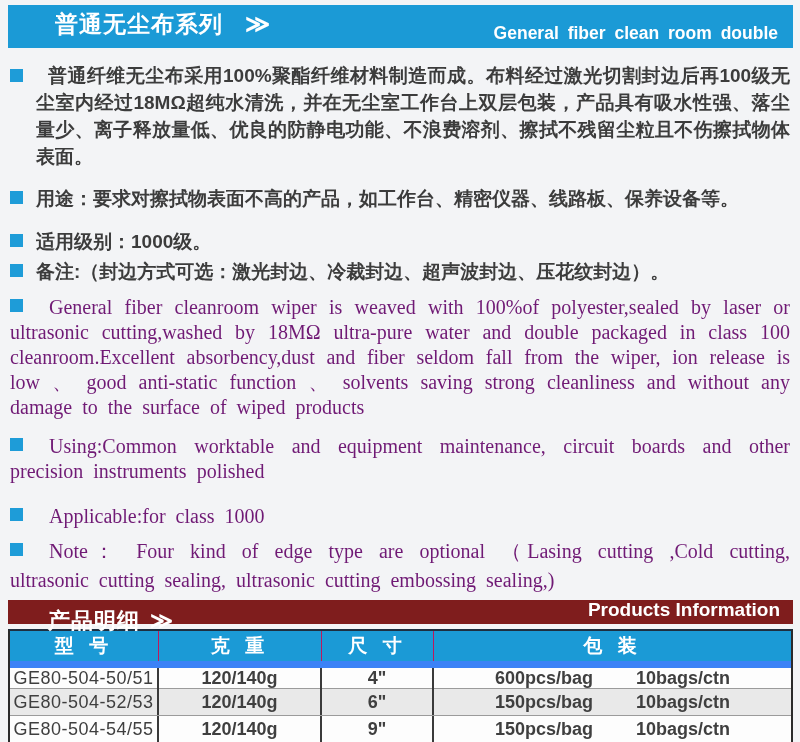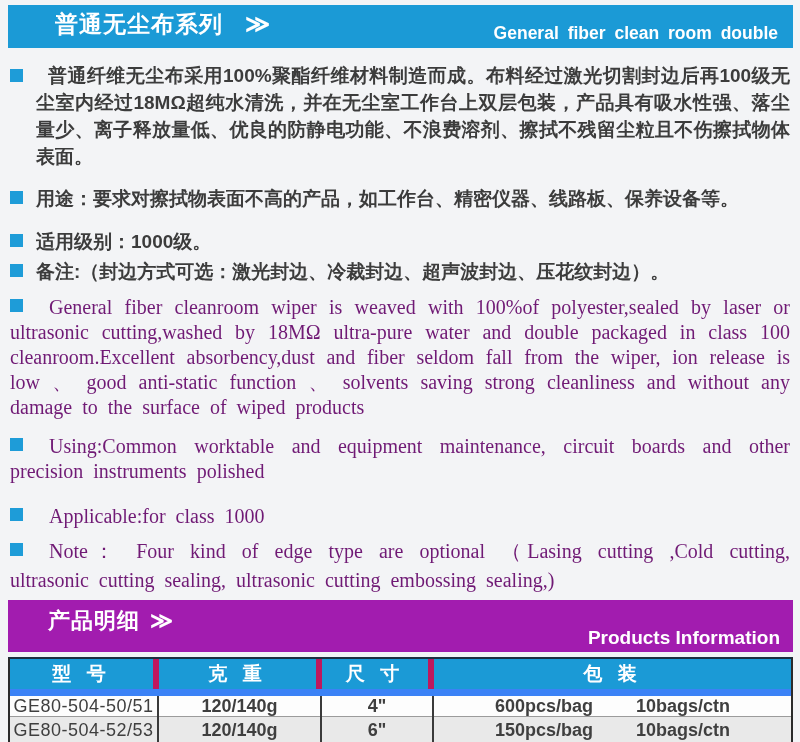--- a/index.html
+++ b/index.html
@@ -94,22 +94,22 @@
   .para-en .bullet { margin-right: 26px; vertical-align: 2px; }
   .en1 { margin-bottom: 14px; }
   .en2 { margin-bottom: 20px; }
   .en3 { margin-bottom: 8px; }
   .en4 { line-height: 29px; }
 
   
   .products { margin: 5px 7px 0 8px; }
   .band {
     position: relative;
-    height: 52px;
-    background: #a21caf;
+    height: 24px;
+    background: #7f1d1d;
   }
   .band-zh {
     position: absolute;
     left: 40px;
     top: 6px;
     font-size: 22px;
     font-weight: bold;
     color: #ffffff;
     letter-spacing: 1px;
   }
@@ -151,21 +151,21 @@
 
   .thead {
     height: 30px;
     background: #1b9ad6;
   }
   .thead .cell {
     color: #ffffff;
     font-weight: bold;
     font-size: 19px;
     letter-spacing: 5px;
-    border-right: 6px solid #be185d;
+    border-right: 1px solid #be185d;
   }
   .tbody-row {
     height: 27px;
     border-top: 1px solid #9b9b9b;
     color: #3f3f3f;
   }
   .thead + .tbody-row { border-top: 7px solid #3b82f6; }
   .tbody-row.alt { background: #e9e9e9; }
   .cell.model { font-weight: normal; letter-spacing: 0.5px; }
   .cell.weight, .cell.size { font-weight: 600; }

